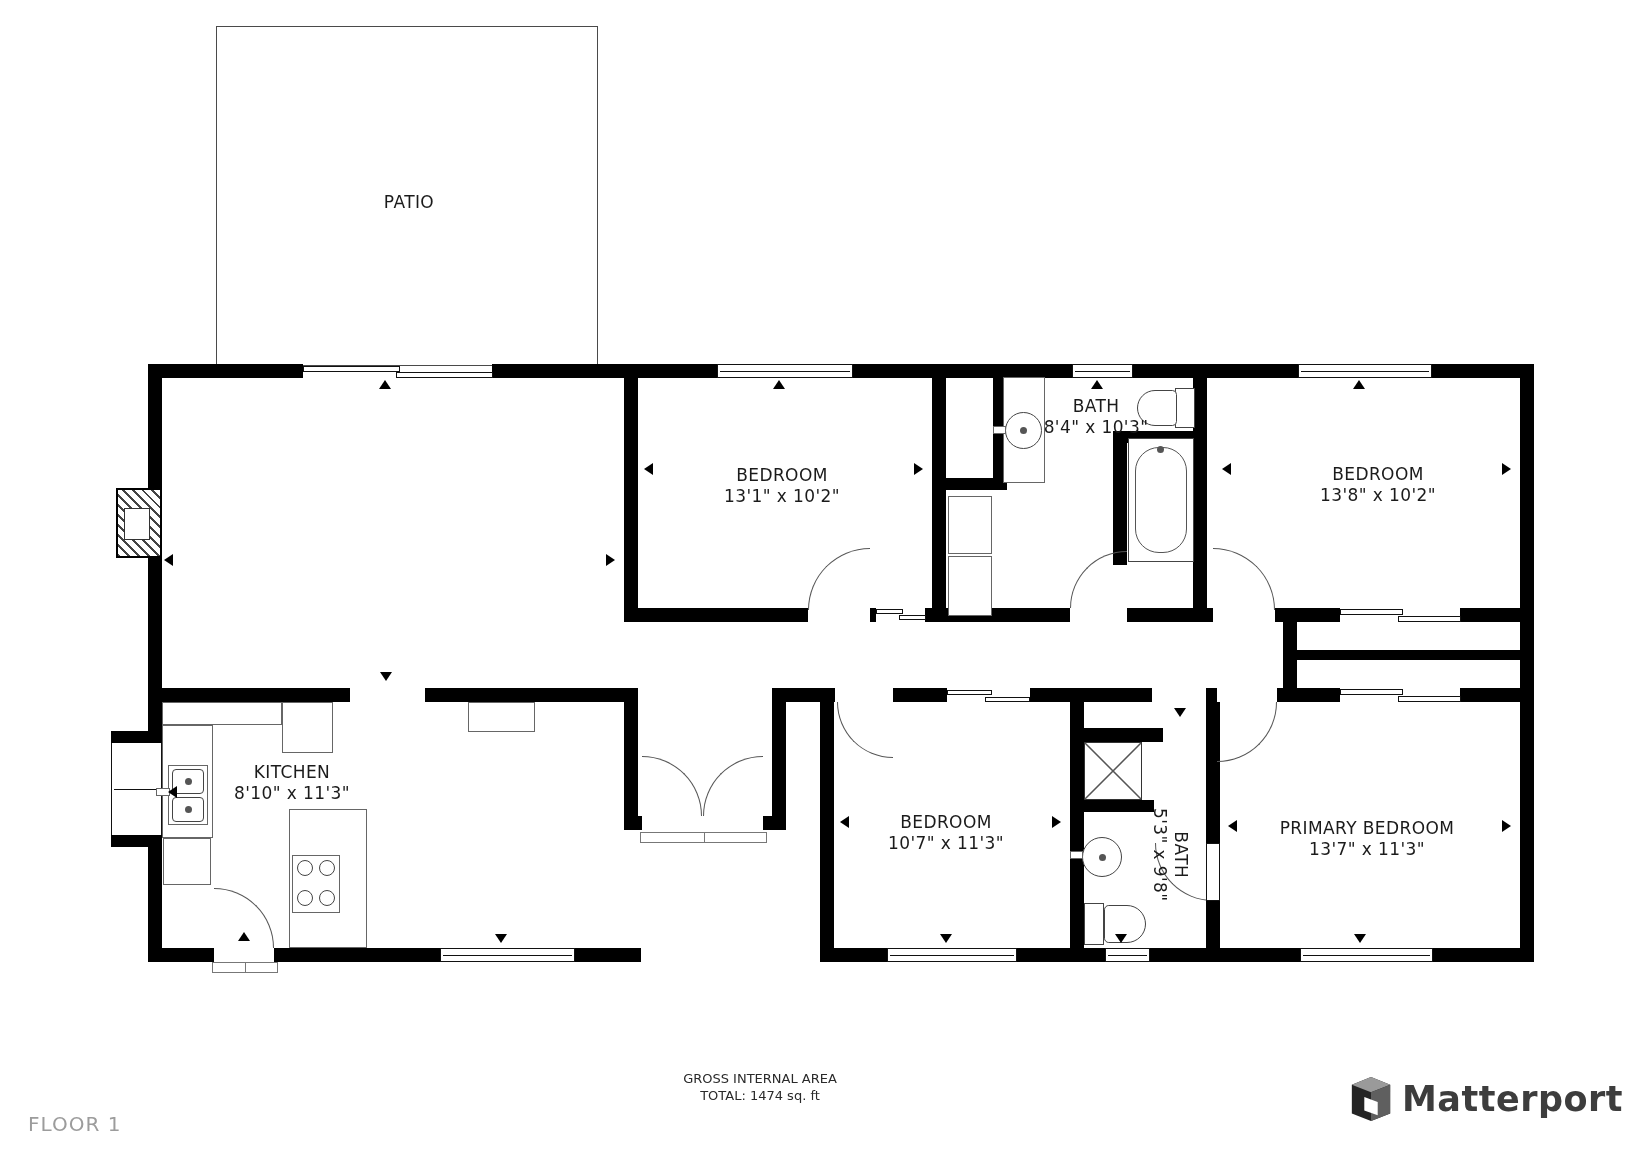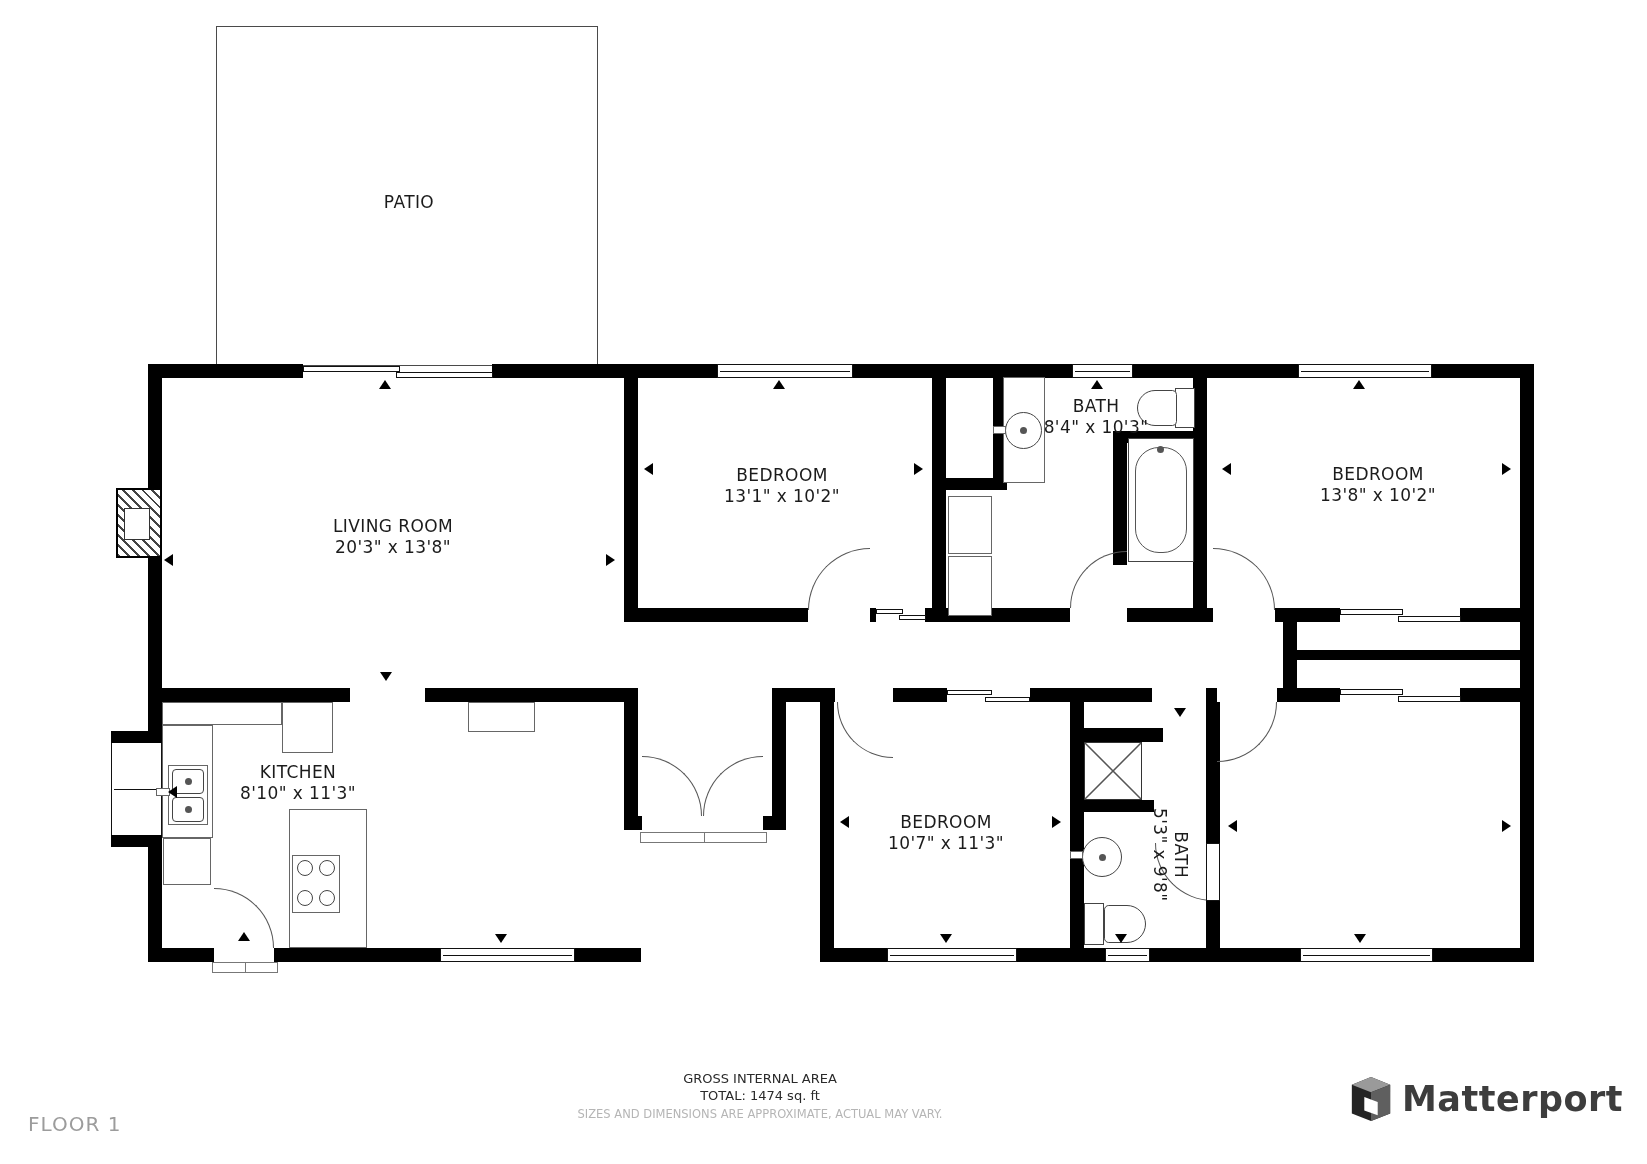--- a/index.html
+++ b/index.html
@@ -210,53 +210,52 @@
   <div class="arrow a-left" style="left:1222px;top:463px;"></div>
   <div class="arrow a-right" style="left:1502px;top:463px;"></div>
   <div class="arrow a-left" style="left:840px;top:816px;"></div>
   <div class="arrow a-right" style="left:1052px;top:816px;"></div>
   <div class="arrow a-left" style="left:1228px;top:820px;"></div>
   <div class="arrow a-right" style="left:1502px;top:820px;"></div>
   <div class="arrow a-down" style="left:1174px;top:708px;"></div>
   <div class="arrow a-up" style="left:238px;top:932px;"></div>
   <div class="arrow a-left" style="left:168px;top:786px;"></div>
 
-  <div class="room-label" style="left:393px;top:516px;">
-    <div class="rname">LIVING ROOM</div>
-    <div class="rdims">20'3" x 13'8"</div>
-  </div>
   <div class="room-label" style="left:782px;top:465px;">
     <div class="rname">BEDROOM</div>
     <div class="rdims">13'1" x 10'2"</div>
   </div>
   <div class="room-label" style="left:1096px;top:396px;">
     <div class="rname">BATH</div>
     <div class="rdims">8'4" x 10'3"</div>
   </div>
   <div class="room-label" style="left:1378px;top:464px;">
     <div class="rname">BEDROOM</div>
     <div class="rdims">13'8" x 10'2"</div>
   </div>
-  <div class="room-label" style="left:298px;top:762px;">
+  <div class="room-label" style="left:292px;top:762px;">
     <div class="rname">KITCHEN</div>
     <div class="rdims">8'10" x 11'3"</div>
   </div>
   <div class="room-label" style="left:946px;top:812px;">
     <div class="rname">BEDROOM</div>
     <div class="rdims">10'7" x 11'3"</div>
   </div>
   <div class="room-label rot90" style="left:1170px;top:834px;width:170px;margin-left:-85px;">
     <div class="rname">BATH</div>
     <div class="rdims">5'3" x 9'8"</div>
   </div>
+  <div class="room-label" style="left:1367px;top:818px;">
+    <div class="rname">PRIMARY BEDROOM</div>
+    <div class="rdims">13'7" x 11'3"</div>
+  </div>
 
   <div class="footer">
     <div>GROSS INTERNAL AREA</div>
     <div>TOTAL: 1474 sq. ft</div>
-    <div class="disc">SIZES AND DIMENSIONS ARE APPROXIMATE, ACTUAL MAY VARY.</div>
   </div>
   <div class="floor-tag">FLOOR 1</div>
 
   <div class="brand">
     <svg width="46" height="46" viewBox="0 0 48 48">
       <polygon points="4,9 24,1 44,9 44,39 24,47 4,39" fill="#242424"></polygon>
       <polygon points="4,9 24,1 44,9 24,17" fill="#9a9a9a"></polygon>
       <polygon points="24,17 44,9 44,39 24,47" fill="#5f5f5f"></polygon>
       <polygon points="17,22 31,27 31,41 17,36" fill="#ffffff"></polygon>
     </svg>

